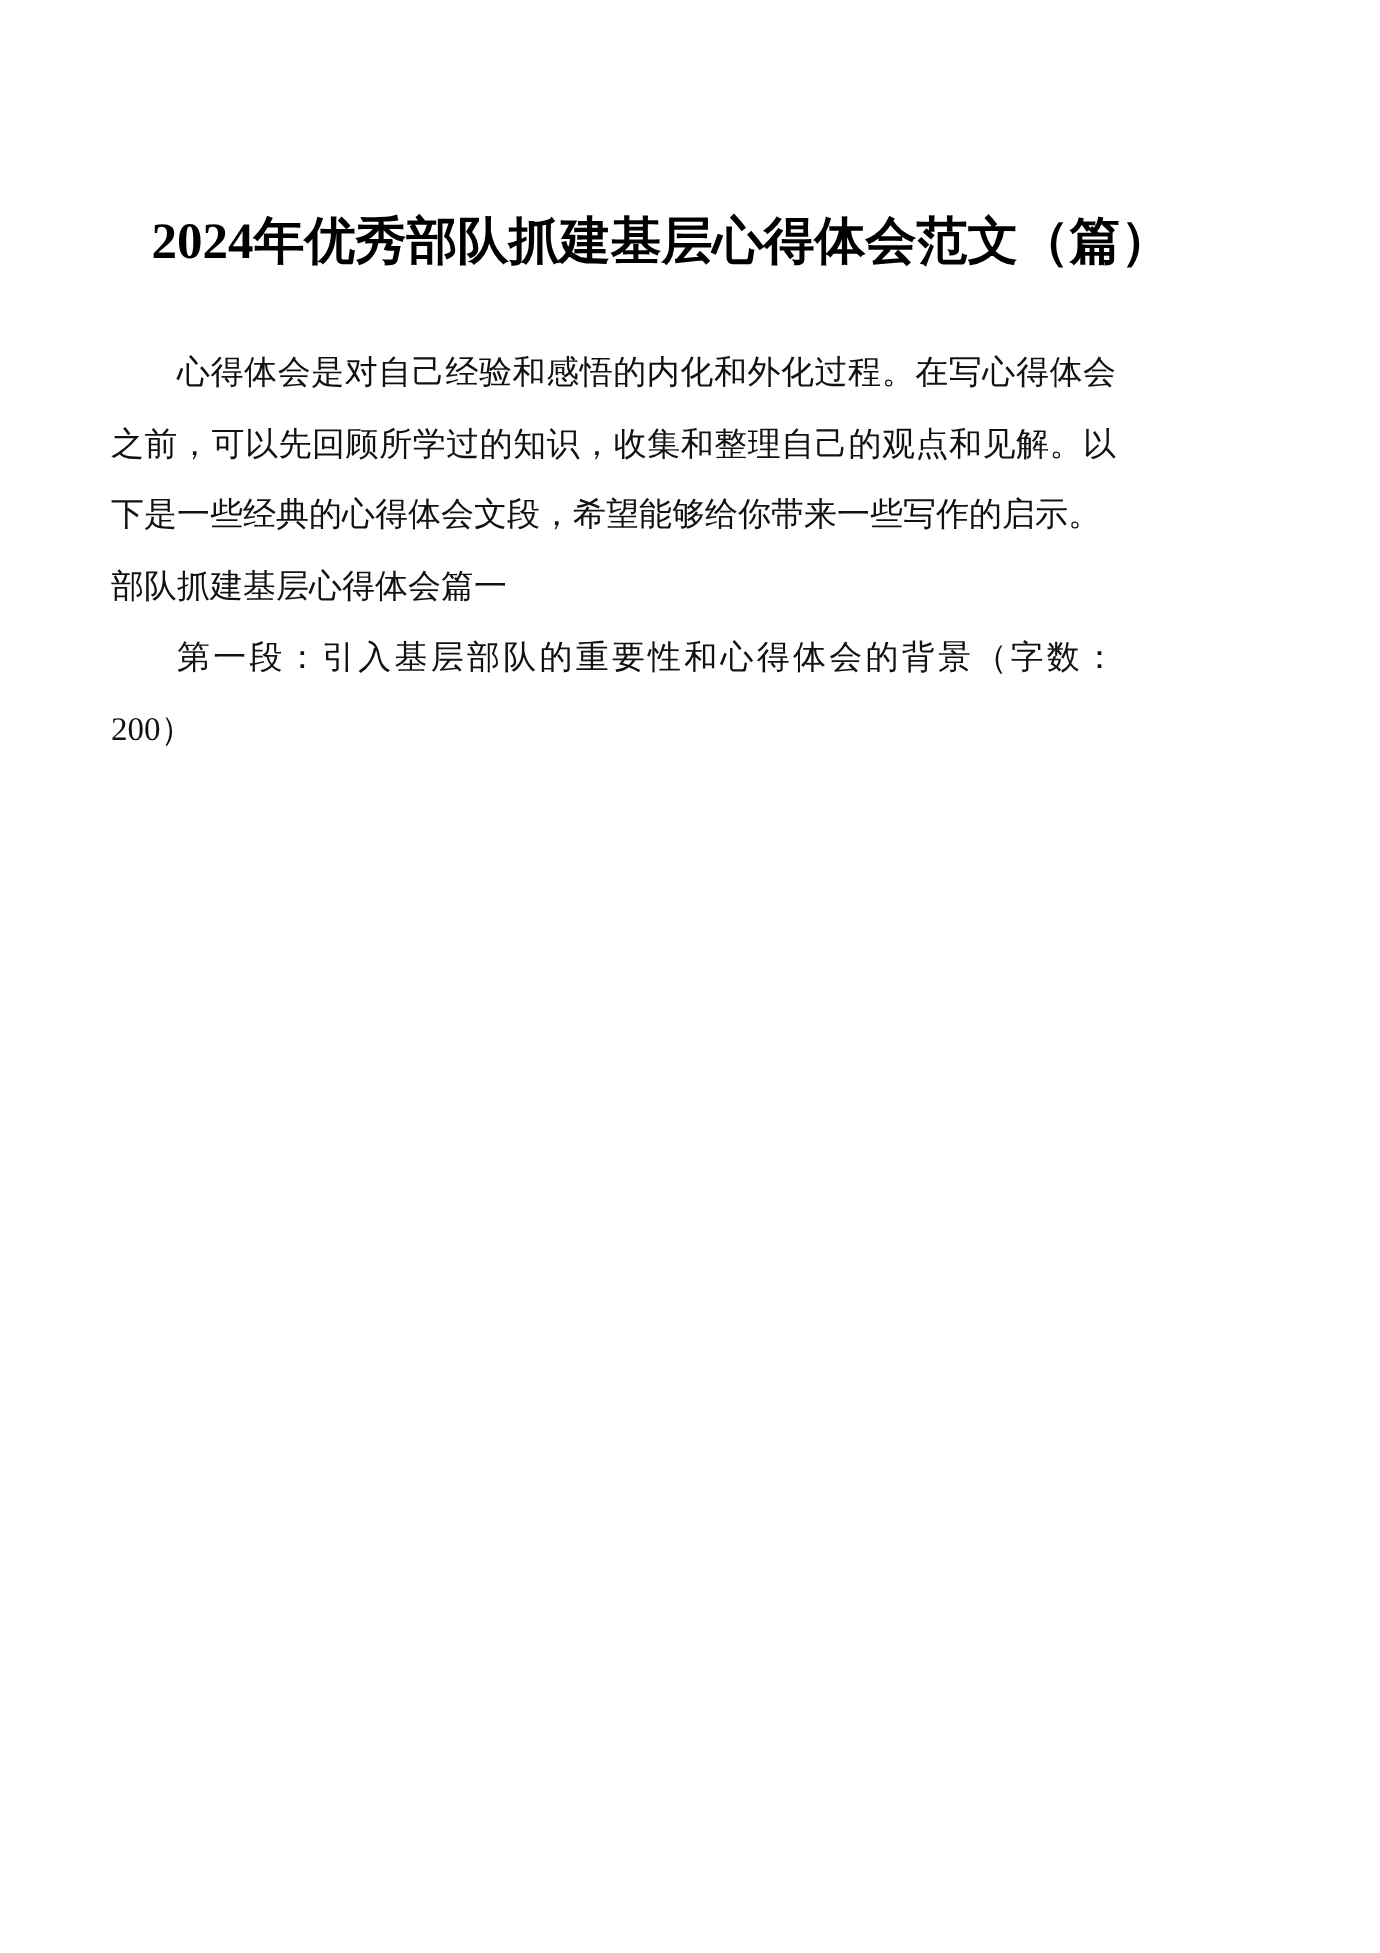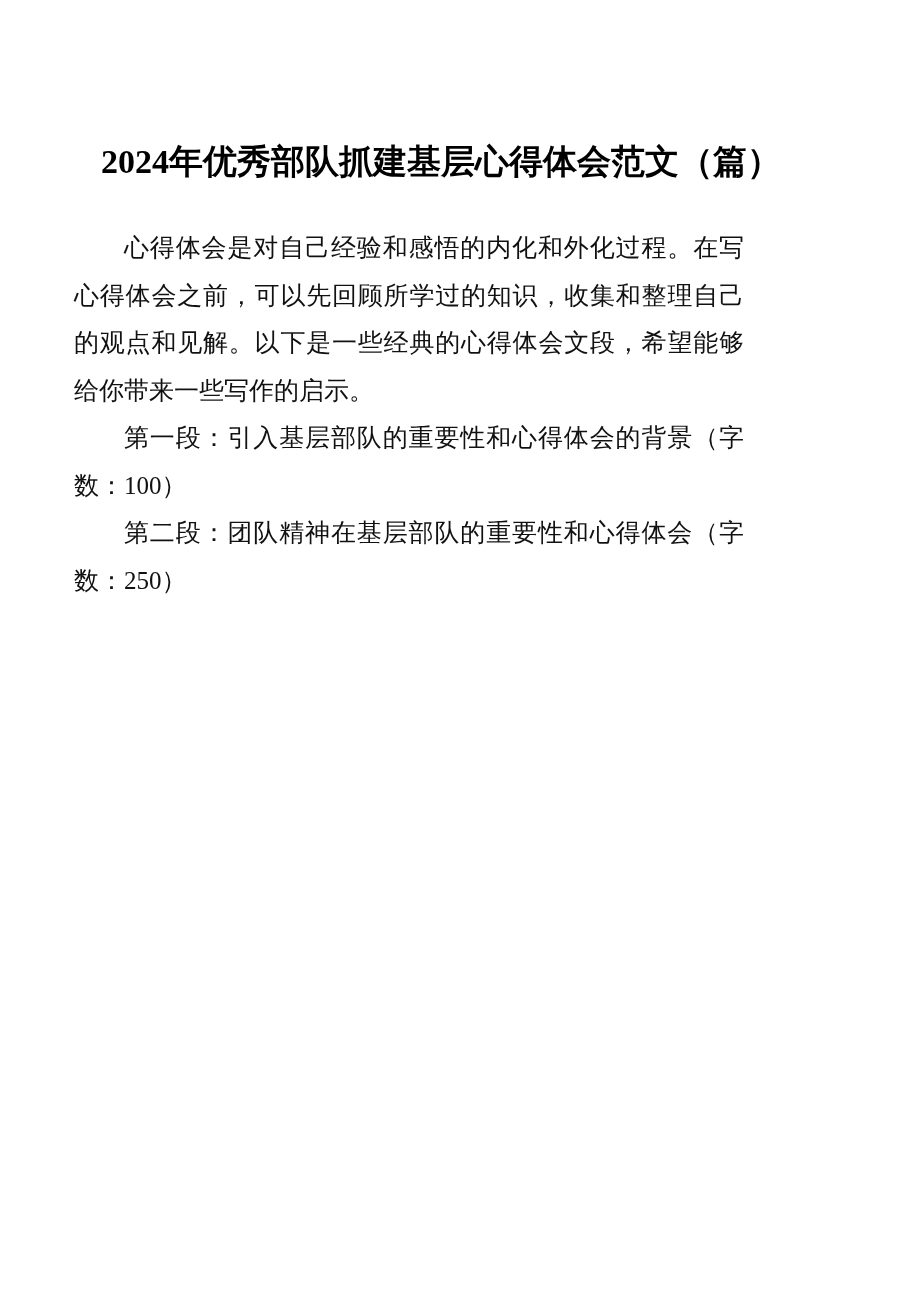--- a/index.html
+++ b/index.html
@@ -30,36 +30,36 @@
     color: #000000;
     white-space: nowrap;
     letter-spacing: 0;
   }
   .content {
     margin-top: 38px;
     width: 670px;
   }
   .para {
     margin: 0;
-    font-size: 25px;
+    font-size: 22px;
     line-height: 47.5px;
     color: #111111;
     text-align: justify;
     text-align-last: left;
     word-break: normal;
     line-break: auto;
     font-weight: normal;
   }
   .para.indent {
     text-indent: 2em;
   }
 </style>
 </head>
 <body>
 
 <div class="page">
   <h1 class="doc-title">2024年优秀部队抓建基层心得体会范文（篇）</h1>
   <div class="content" id="paragraphs">
       <p class="para indent">心得体会是对自己经验和感悟的内化和外化过程。在写心得体会之前，可以先回顾所学过的知识，收集和整理自己的观点和见解。以下是一些经典的心得体会文段，希望能够给你带来一些写作的启示。</p>
-      <p class="para indent">第一段：引入基层部队的重要性和心得体会的背景（字数：100）</p>
-      <p class="para indent">第二段：团队精神在基层部队的重要性和心得体会（字数：250）</p>
+      <p class="para">部队抓建基层心得体会篇一</p>
+      <p class="para indent">第一段：引入基层部队的重要性和心得体会的背景（字数：200）</p>
     </div>
 </div>
 
 </body></html>

